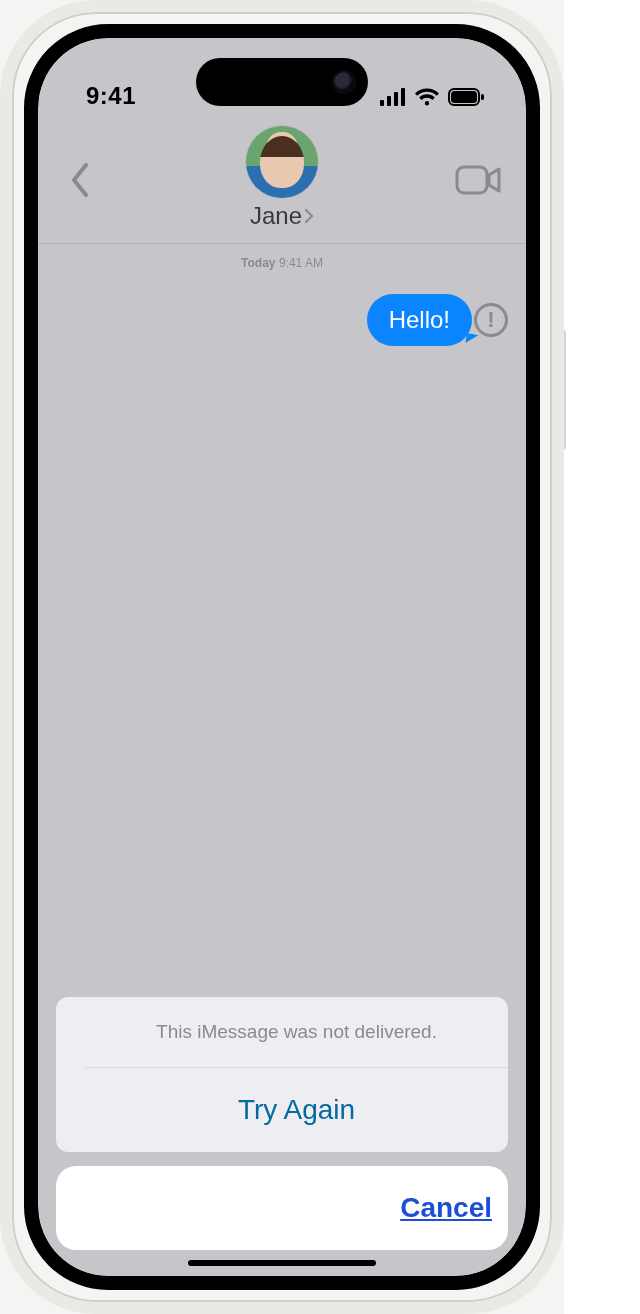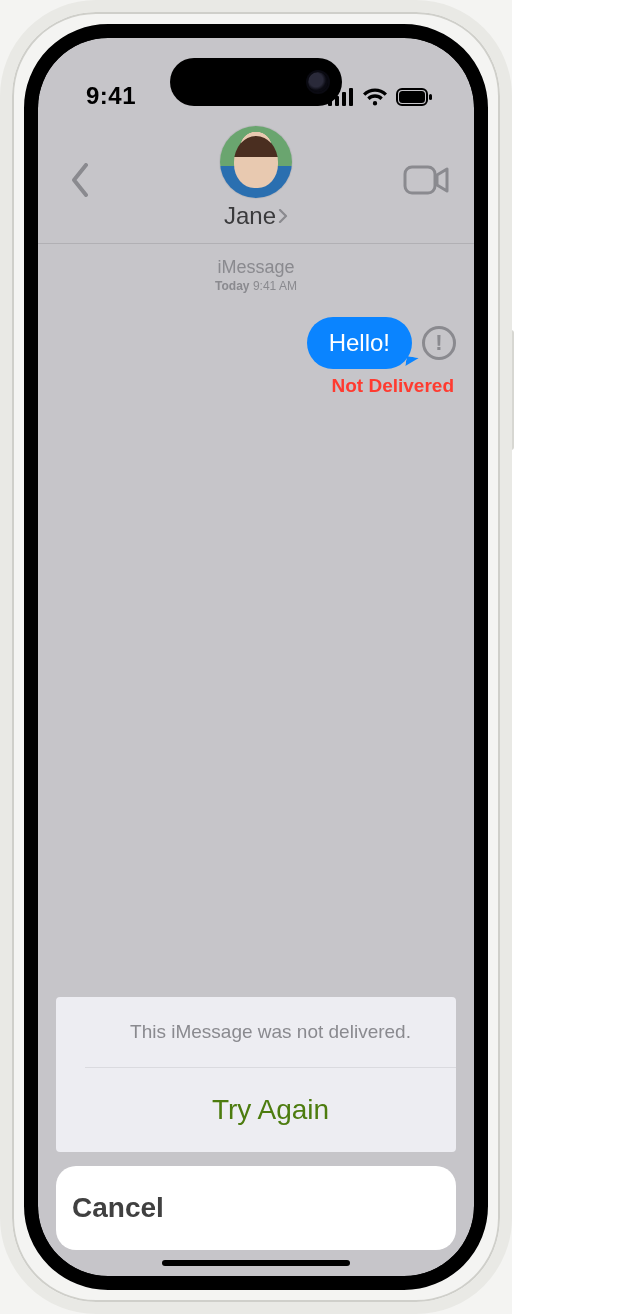--- a/index.html
+++ b/index.html
@@ -1,21 +1,21 @@
 <!DOCTYPE html>
 <html><head>
 <meta charset="utf-8">
 <style>
   * { box-sizing: border-box; margin: 0; padding: 0; }
   html, body { width: 640px; height: 1314px; background: #fff; font-family: -apple-system, "Helvetica Neue", Helvetica, Arial, sans-serif; }
 
   
   .device {
     position: relative;
-    width: 512px; height: 1314px;
+    width: 564px; height: 1314px;
     background: #f4f4f2;
   }
   .device-frame {
     position: absolute; inset: 0;
     border-radius: 96px;
     border: 12px solid #e9e9e5;
     box-shadow: inset 0 0 0 2px #cfcfca;
     overflow: hidden;
   }
   .device-frame-inner {
@@ -100,21 +100,21 @@
   
   .messages {
     padding: 10px 14px 0 14px;
   }
   .thread-header { text-align:center; color:#8a8a8f; line-height:1.3; margin-top:2px; }
   .thread-service { font-size: 18px; font-weight: 500; }
   .thread-time { font-size: 12px; }
   .thread-time .t-day { font-weight:600; }
 
   .msg-row {
-    display:flex; justify-content:flex-end; align-items:center; gap:10px;
+    display:flex; justify-content:flex-end; align-items:center; gap:2px;
     margin-top: 22px; padding-right: 4px;
   }
   .bubble {
     position: relative;
     background:#0a84ff; color:#fff;
     font-size: 24px; line-height:1;
     padding: 14px 22px; border-radius: 26px;
   }
   .bubble::after{
     content:"";
@@ -137,42 +137,43 @@
     padding-right: 6px; margin-top:6px;
   }
 
   
   .sheet-wrap {
     position:absolute; left:0; right:0; bottom:0;
     padding: 0 18px 26px 18px;
   }
   .sheet-group {
     background: rgba(240,240,245,0.92);
-    border-radius: 4px;
+    border-radius: 12px;
     overflow:hidden;
     backdrop-filter: blur(6px);
     padding-left: 29px;
   }
   .sheet-title {
     text-align:center; color:#8a8a8f;
     font-size:19px; padding: 24px 16px;
     border-bottom: 1px solid rgba(0,0,0,0.08);
   }
   .sheet-action {
-    text-align:center; color:#4d7c0f;
+    text-align:center; color:#0369a1;
     font-size:28px; padding: 26px 16px;
     border-bottom: 1px solid rgba(0,0,0,0.08);
   }
   .sheet-action:last-child { border-bottom:none; }
   .sheet-cancel {
     margin-top: 14px;
     background:#fff; border-radius:20px;
-    text-align:left; color:#404040;
+    text-align:right; color:#1d4ed8;
     font-size:28px; font-weight:600;
     padding: 26px 16px;
+    text-decoration: underline;
   }
 
   
   .home-indicator {
     position:absolute; bottom:10px; left:50%; transform:translateX(-50%);
     width: 188px; height:6px; border-radius:4px; background:#000;
   }
 
   .screen-dim {
     position:absolute; inset:0;
@@ -246,32 +247,30 @@
           <div class="video-btn">
             <svg width="46" height="30" viewBox="0 0 46 30">
                 <rect x="2" y="2" width="30" height="26" rx="7" fill="none" stroke="currentColor" stroke-width="3"></rect>
                 <path d="M34 10 L44 4 V26 L34 20 Z" fill="none" stroke="currentColor" stroke-width="3" stroke-linejoin="round"></path>
               </svg>
           </div>
         </div>
 
         <div class="messages">
           <div class="thread-header">
-            <div class="thread-service">iMessage</div>
             <div class="thread-time">
               <span class="t-day">Today</span>
               <span>9:41 AM</span>
             </div>
           </div>
 
           <div class="msg-row">
             <div class="bubble">Hello!</div>
             <div class="fail-icon">!</div>
           </div>
-          <div class="not-delivered">Not Delivered</div>
         </div>
 
         <div class="screen-dim"></div>
 
         <div class="sheet-wrap">
           <div class="sheet-group">
             <div class="sheet-title">This iMessage was not delivered.</div>
             <div class="sheet-action">Try Again</div>
           </div>
           <div class="sheet-cancel">Cancel</div>

